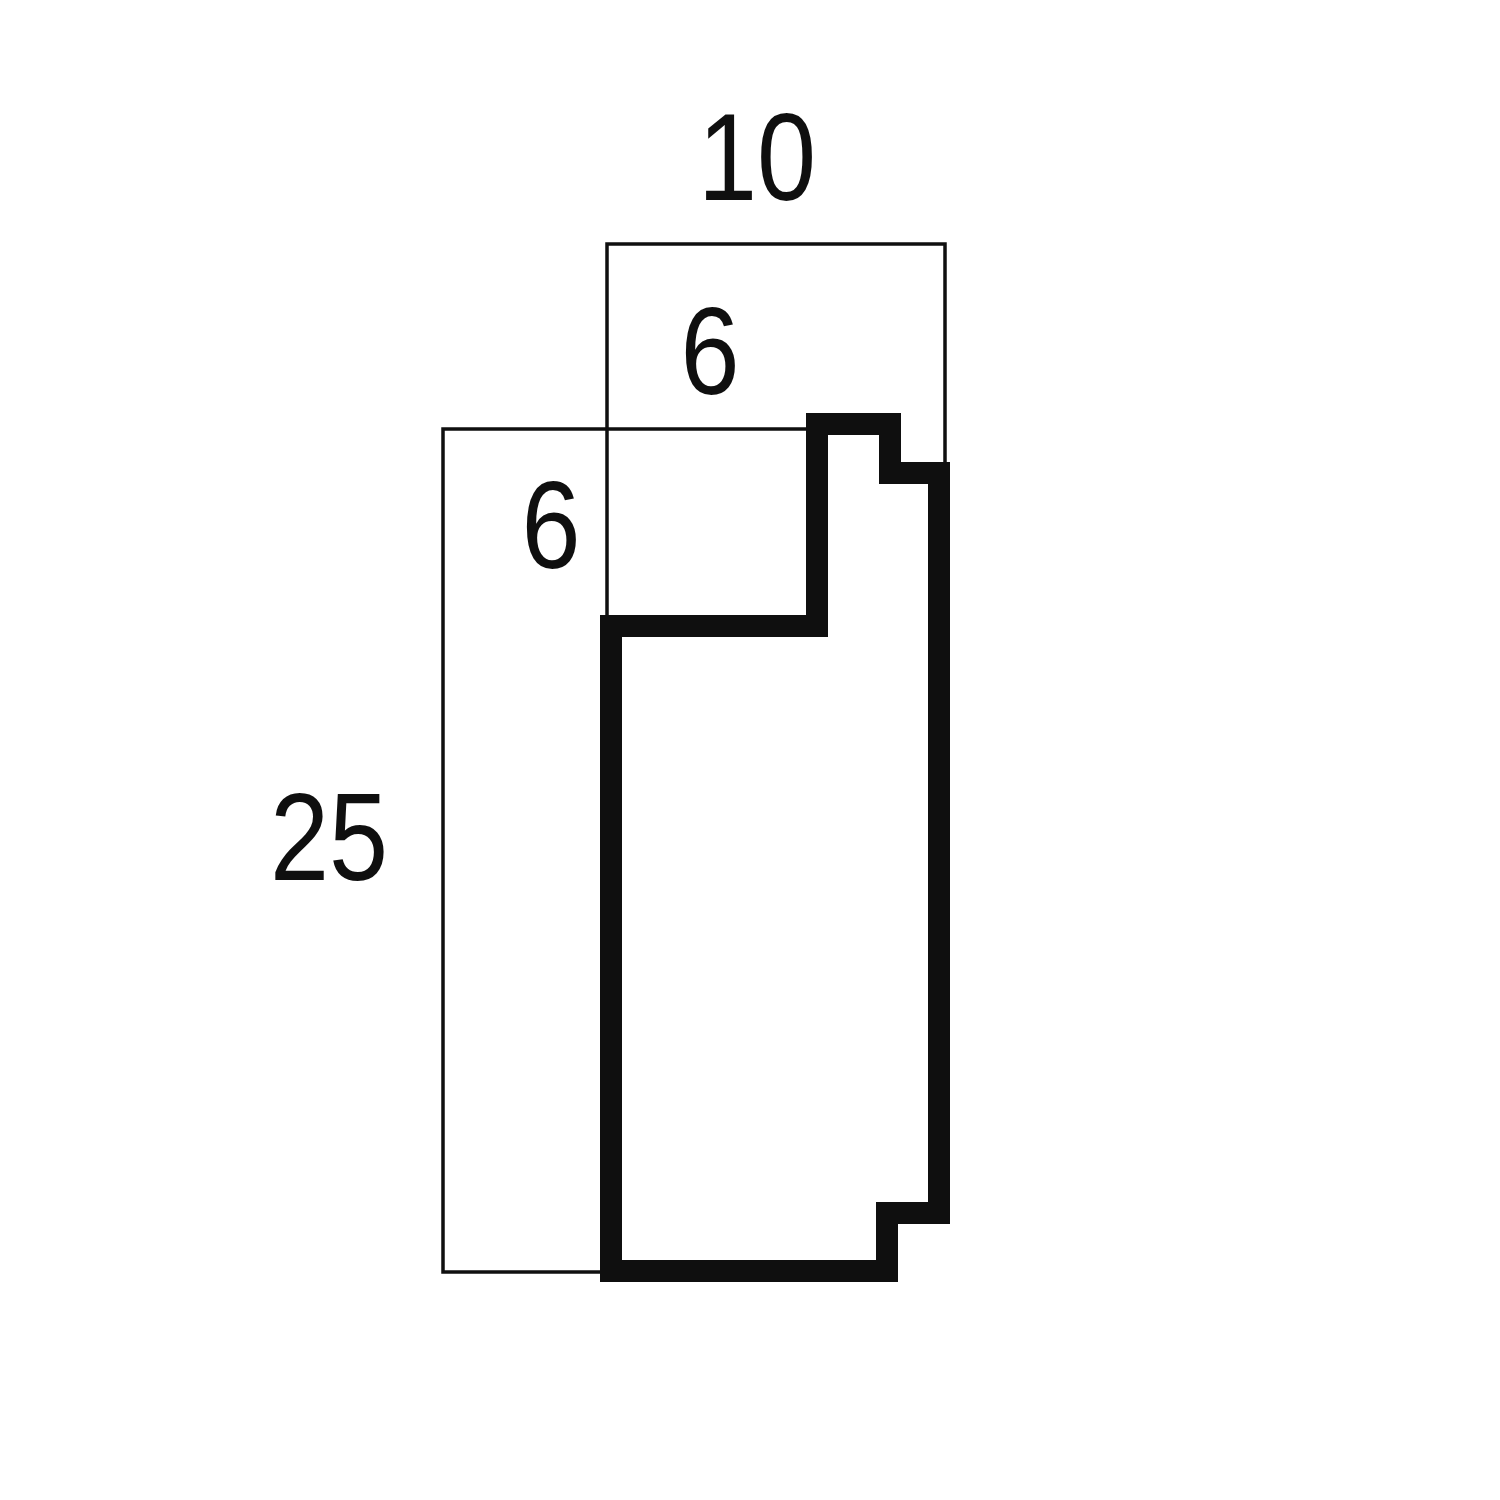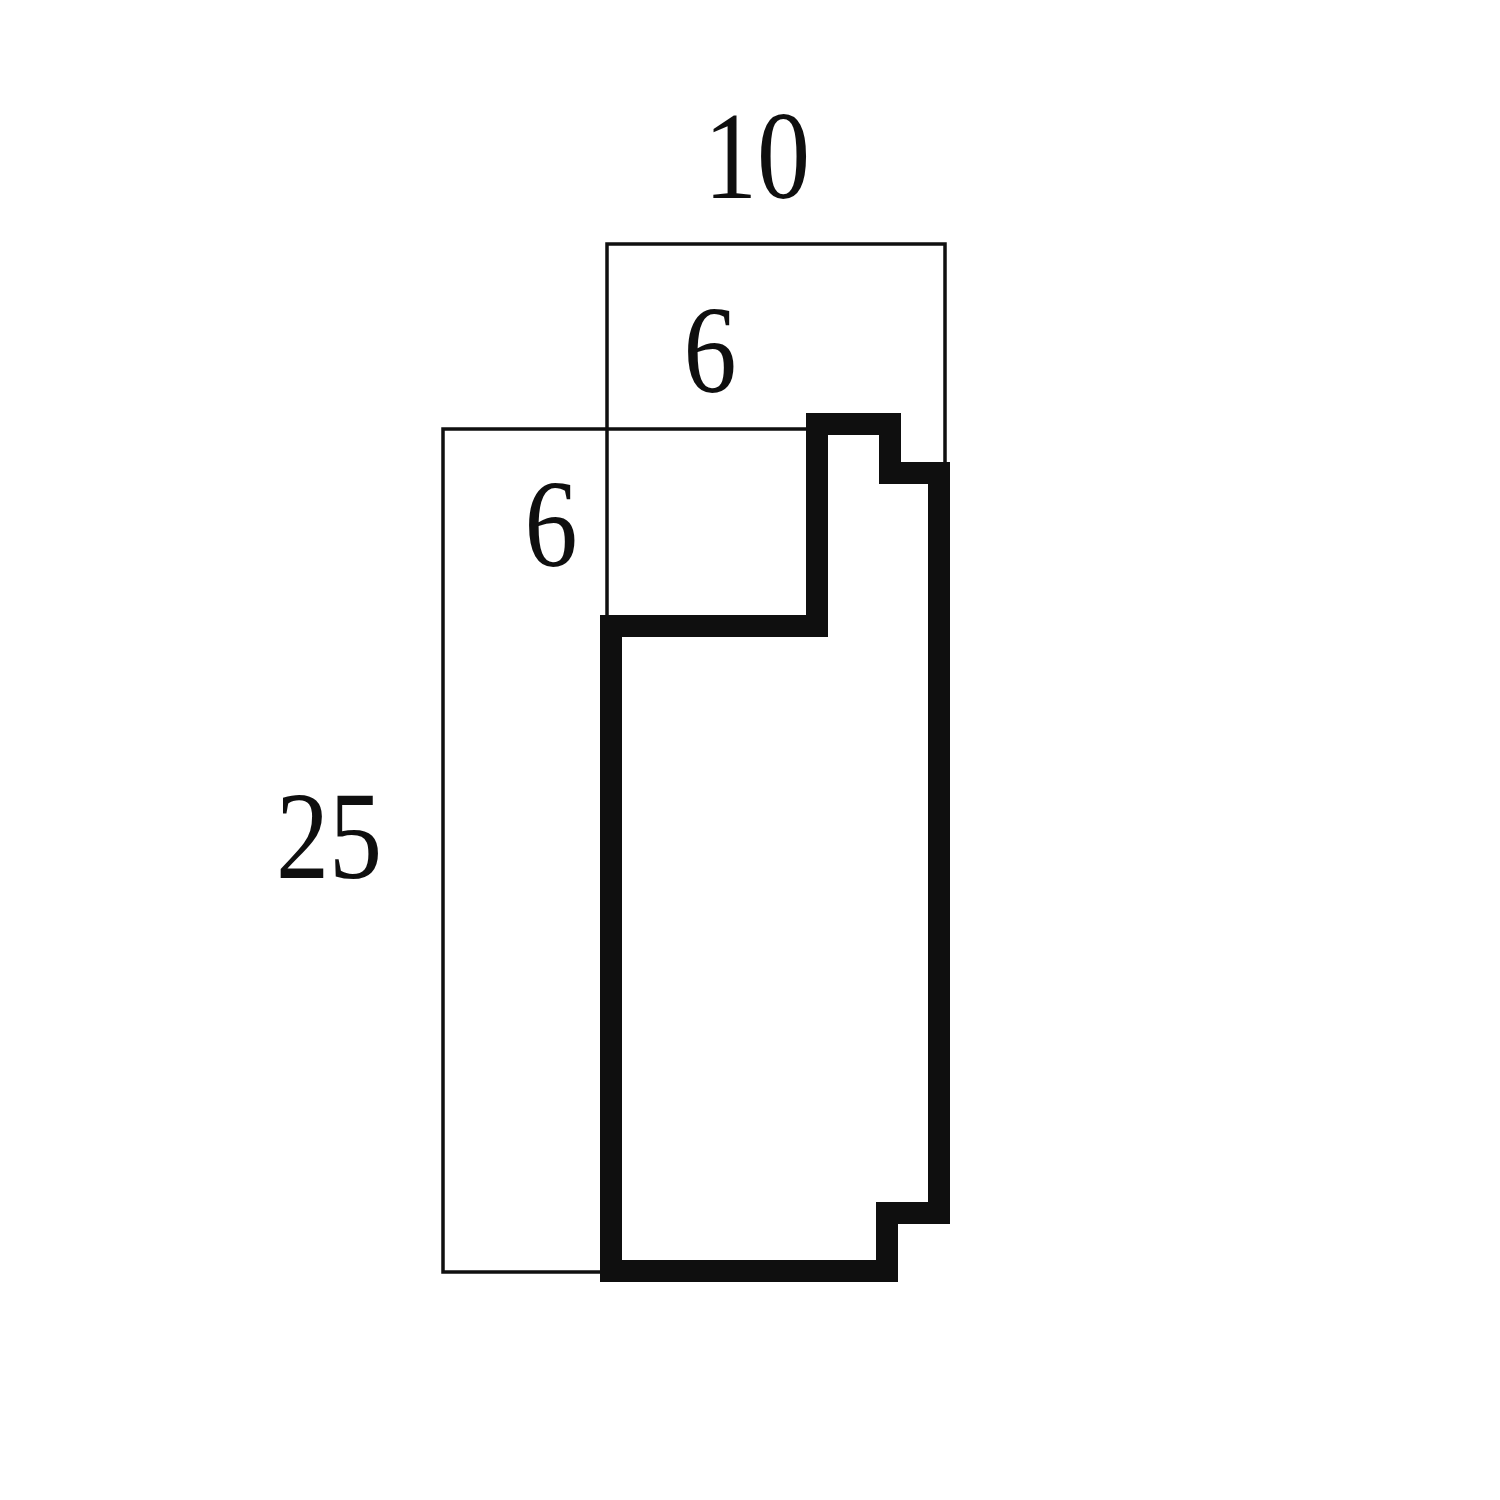--- a/index.html
+++ b/index.html
@@ -10,21 +10,21 @@
     width: 1500px;
     height: 1500px;
     background: var(--bg, #ffffff);
     overflow: hidden;
   }
   .canvas {
     position: relative;
     width: 1368px;
     height: 1500px;
     background: var(--bg, #ffffff);
-    font-family: Liberation Serif, serif;
+    font-family: Liberation Sans, sans-serif;
   }
   .drawing {
     position: absolute;
     left: 0;
     top: 0;
     width: 1500px;
     height: 1500px;
   }
   .thin-line {
     fill: none;

